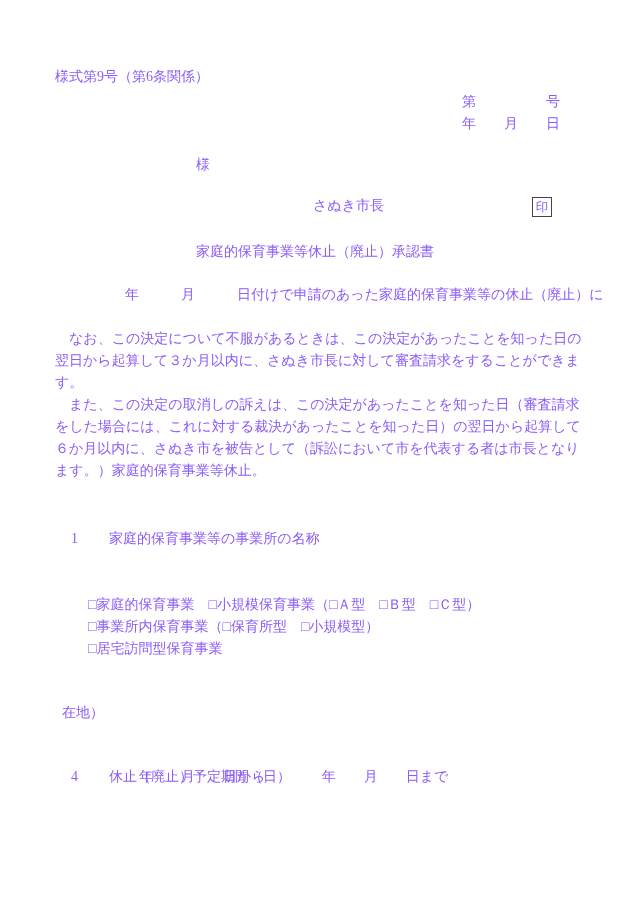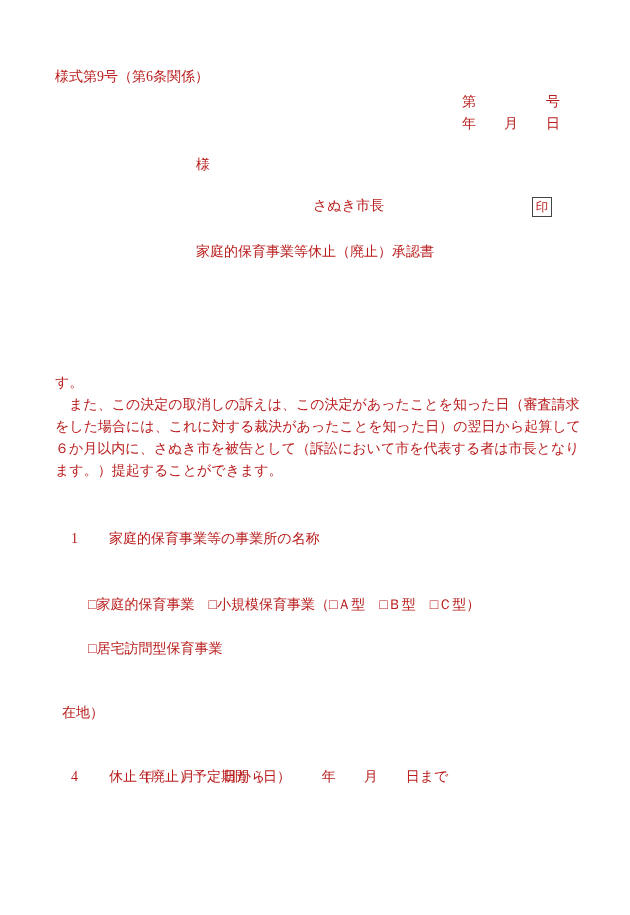--- a/index.html
+++ b/index.html
@@ -3,21 +3,21 @@
 <meta charset="utf-8">
 <style>
   html,body{margin:0;padding:0;background:#ffffff;}
   .page{
     position:relative;
     width:630px;
     height:915px;
     background:#ffffff;
     font-family:"Liberation Serif","DejaVu Serif",serif;
     font-size:14px;
-    color:#b91c1c;
+    color:#8b5cf6;
     overflow:hidden;
     border-bottom:1px solid #d9d9d9;
   }
   .line{
     position:absolute;
     white-space:pre;
     height:22px;
     line-height:22px;
     letter-spacing:0;
   }
@@ -57,31 +57,35 @@
   <div class="line" style="top:154px;left:196px">様</div>
 
   <div class="line" style="top:195px;left:313px">さぬき市長</div>
 
   <div class="seal-box">
     <span>印</span>
   </div>
 
   <div class="line title-line" style="top:241px">家庭的保育事業等休止（廃止）承認書</div>
 
+  <div class="line" style="top:284px;left:55px">　　　　　年　　　月　　　日付けで申請のあった家庭的保育事業等の休止（廃止）に</div>
+  <div class="line" style="top:328px;left:55px">　なお、この決定について不服があるときは、この決定があったことを知った日の</div>
+  <div class="line" style="top:350px;left:55px">翌日から起算して３か月以内に、さぬき市長に対して審査請求をすることができま</div>
   <div class="line" style="top:372px;left:55px">す。</div>
   <div class="line" style="top:394px;left:55px">　また、この決定の取消しの訴えは、この決定があったことを知った日（審査請求</div>
   <div class="line" style="top:416px;left:55px">をした場合には、これに対する裁決があったことを知った日）の翌日から起算して</div>
   <div class="line" style="top:438px;left:55px">６か月以内に、さぬき市を被告として（訴訟において市を代表する者は市長となり</div>
-  <div class="line" style="top:460px;left:55px">ます。）提起することができます。</div>
+  <div class="line" style="top:460px;left:55px">ます。）家庭的保育事業等休止。</div>
 
   <div class="line" style="top:506px;left:57px">
     <span class="item-no">1</span><span>家庭的保育事業等の事業所の名称</span>
   </div>
 
   <div class="line" style="top:594px;left:88px">□家庭的保育事業　□小規模保育事業（□Ａ型　□Ｂ型　□Ｃ型）</div>
+  <div class="line" style="top:616px;left:88px">□事業所内保育事業（□保育所型　□小規模型）</div>
   <div class="line" style="top:638px;left:88px">□居宅訪問型保育事業</div>
 
   <div class="line" style="top:702px;left:62px">在地）</div>
 
   <div class="line" style="top:744px;left:57px">
     <span class="item-no">4</span><span>休止（廃止）予定期間（日）</span>
   </div>
   <div class="line" style="top:766px;left:55px">　　　　　　年　　月　　日から　　　　年　　月　　日まで</div>
 
 </div>

